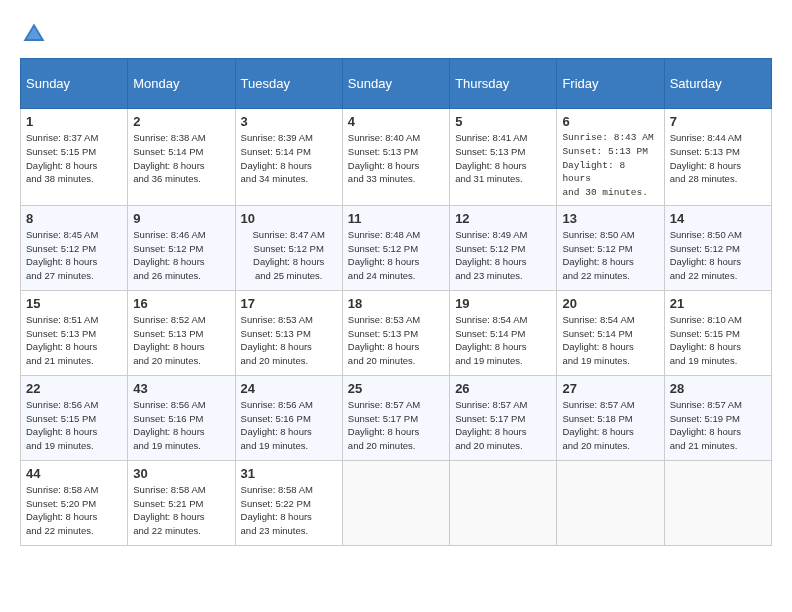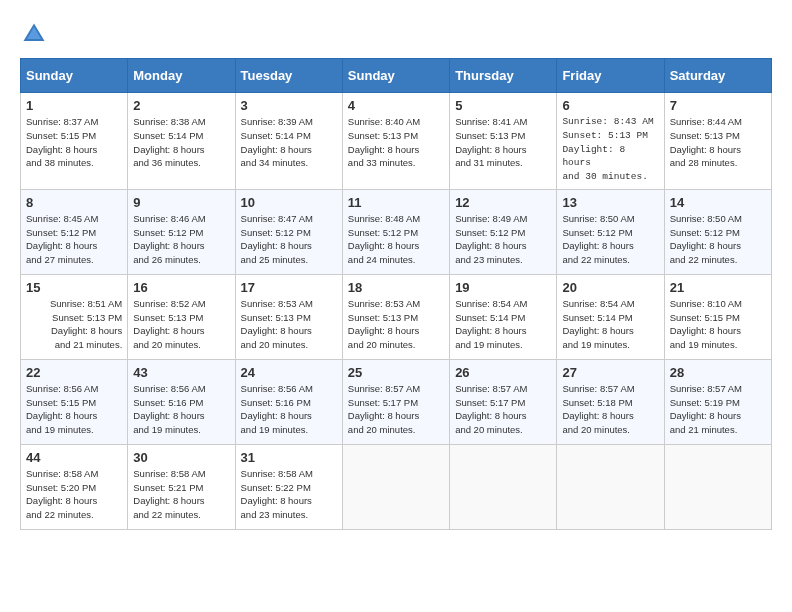--- a/index.html
+++ b/index.html
@@ -49,22 +49,22 @@
     }
     table {
       width: 100%;
       border-collapse: collapse;
       table-layout: fixed;
     }
     thead tr th {
       background-color: #3a7bbf;
       color: white;
       font-size: 13px;
-      font-weight: bold;
-      padding: 9px 5px;
+      font-weight: normal;
+      padding: 17px 5px;
       text-align: left;
       border: 1px solid #2a6aaf;
     }
     tbody tr td {
       border: 1px solid #ccc;
       vertical-align: top;
       padding: 5px;
       font-size: 10px;
       color: #333;
       height: 85px;
@@ -181,21 +181,21 @@
         </td>
         <td>
           <span class="day-num">9</span>
           <div class="day-info" style="white-space: pre-line;">Sunrise: 8:46 AM
 Sunset: 5:12 PM
 Daylight: 8 hours
 and 26 minutes.</div>
         </td>
         <td>
           <span class="day-num">10</span>
-          <div class="day-info" style="white-space: pre-line;">Sunrise: 8:47 AM
+          <div class="day-info" style="white-space: pre-line; text-align: center;">Sunrise: 8:47 AM
 Sunset: 5:12 PM
 Daylight: 8 hours
 and 25 minutes.</div>
         </td>
         <td>
           <span class="day-num">11</span>
           <div class="day-info" style="white-space: pre-line;">Sunrise: 8:48 AM
 Sunset: 5:12 PM
 Daylight: 8 hours
 and 24 minutes.</div>
@@ -218,21 +218,21 @@
           <span class="day-num">14</span>
           <div class="day-info" style="white-space: pre-line;">Sunrise: 8:50 AM
 Sunset: 5:12 PM
 Daylight: 8 hours
 and 22 minutes.</div>
         </td>
       </tr>
       <tr>
         <td>
           <span class="day-num">15</span>
-          <div class="day-info" style="white-space: pre-line; text-align: right;">Sunrise: 8:51 AM
+          <div class="day-info" style="white-space: pre-line;">Sunrise: 8:51 AM
 Sunset: 5:13 PM
 Daylight: 8 hours
 and 21 minutes.</div>
         </td>
         <td>
           <span class="day-num">16</span>
           <div class="day-info" style="white-space: pre-line;">Sunrise: 8:52 AM
 Sunset: 5:13 PM
 Daylight: 8 hours
 and 20 minutes.</div>

